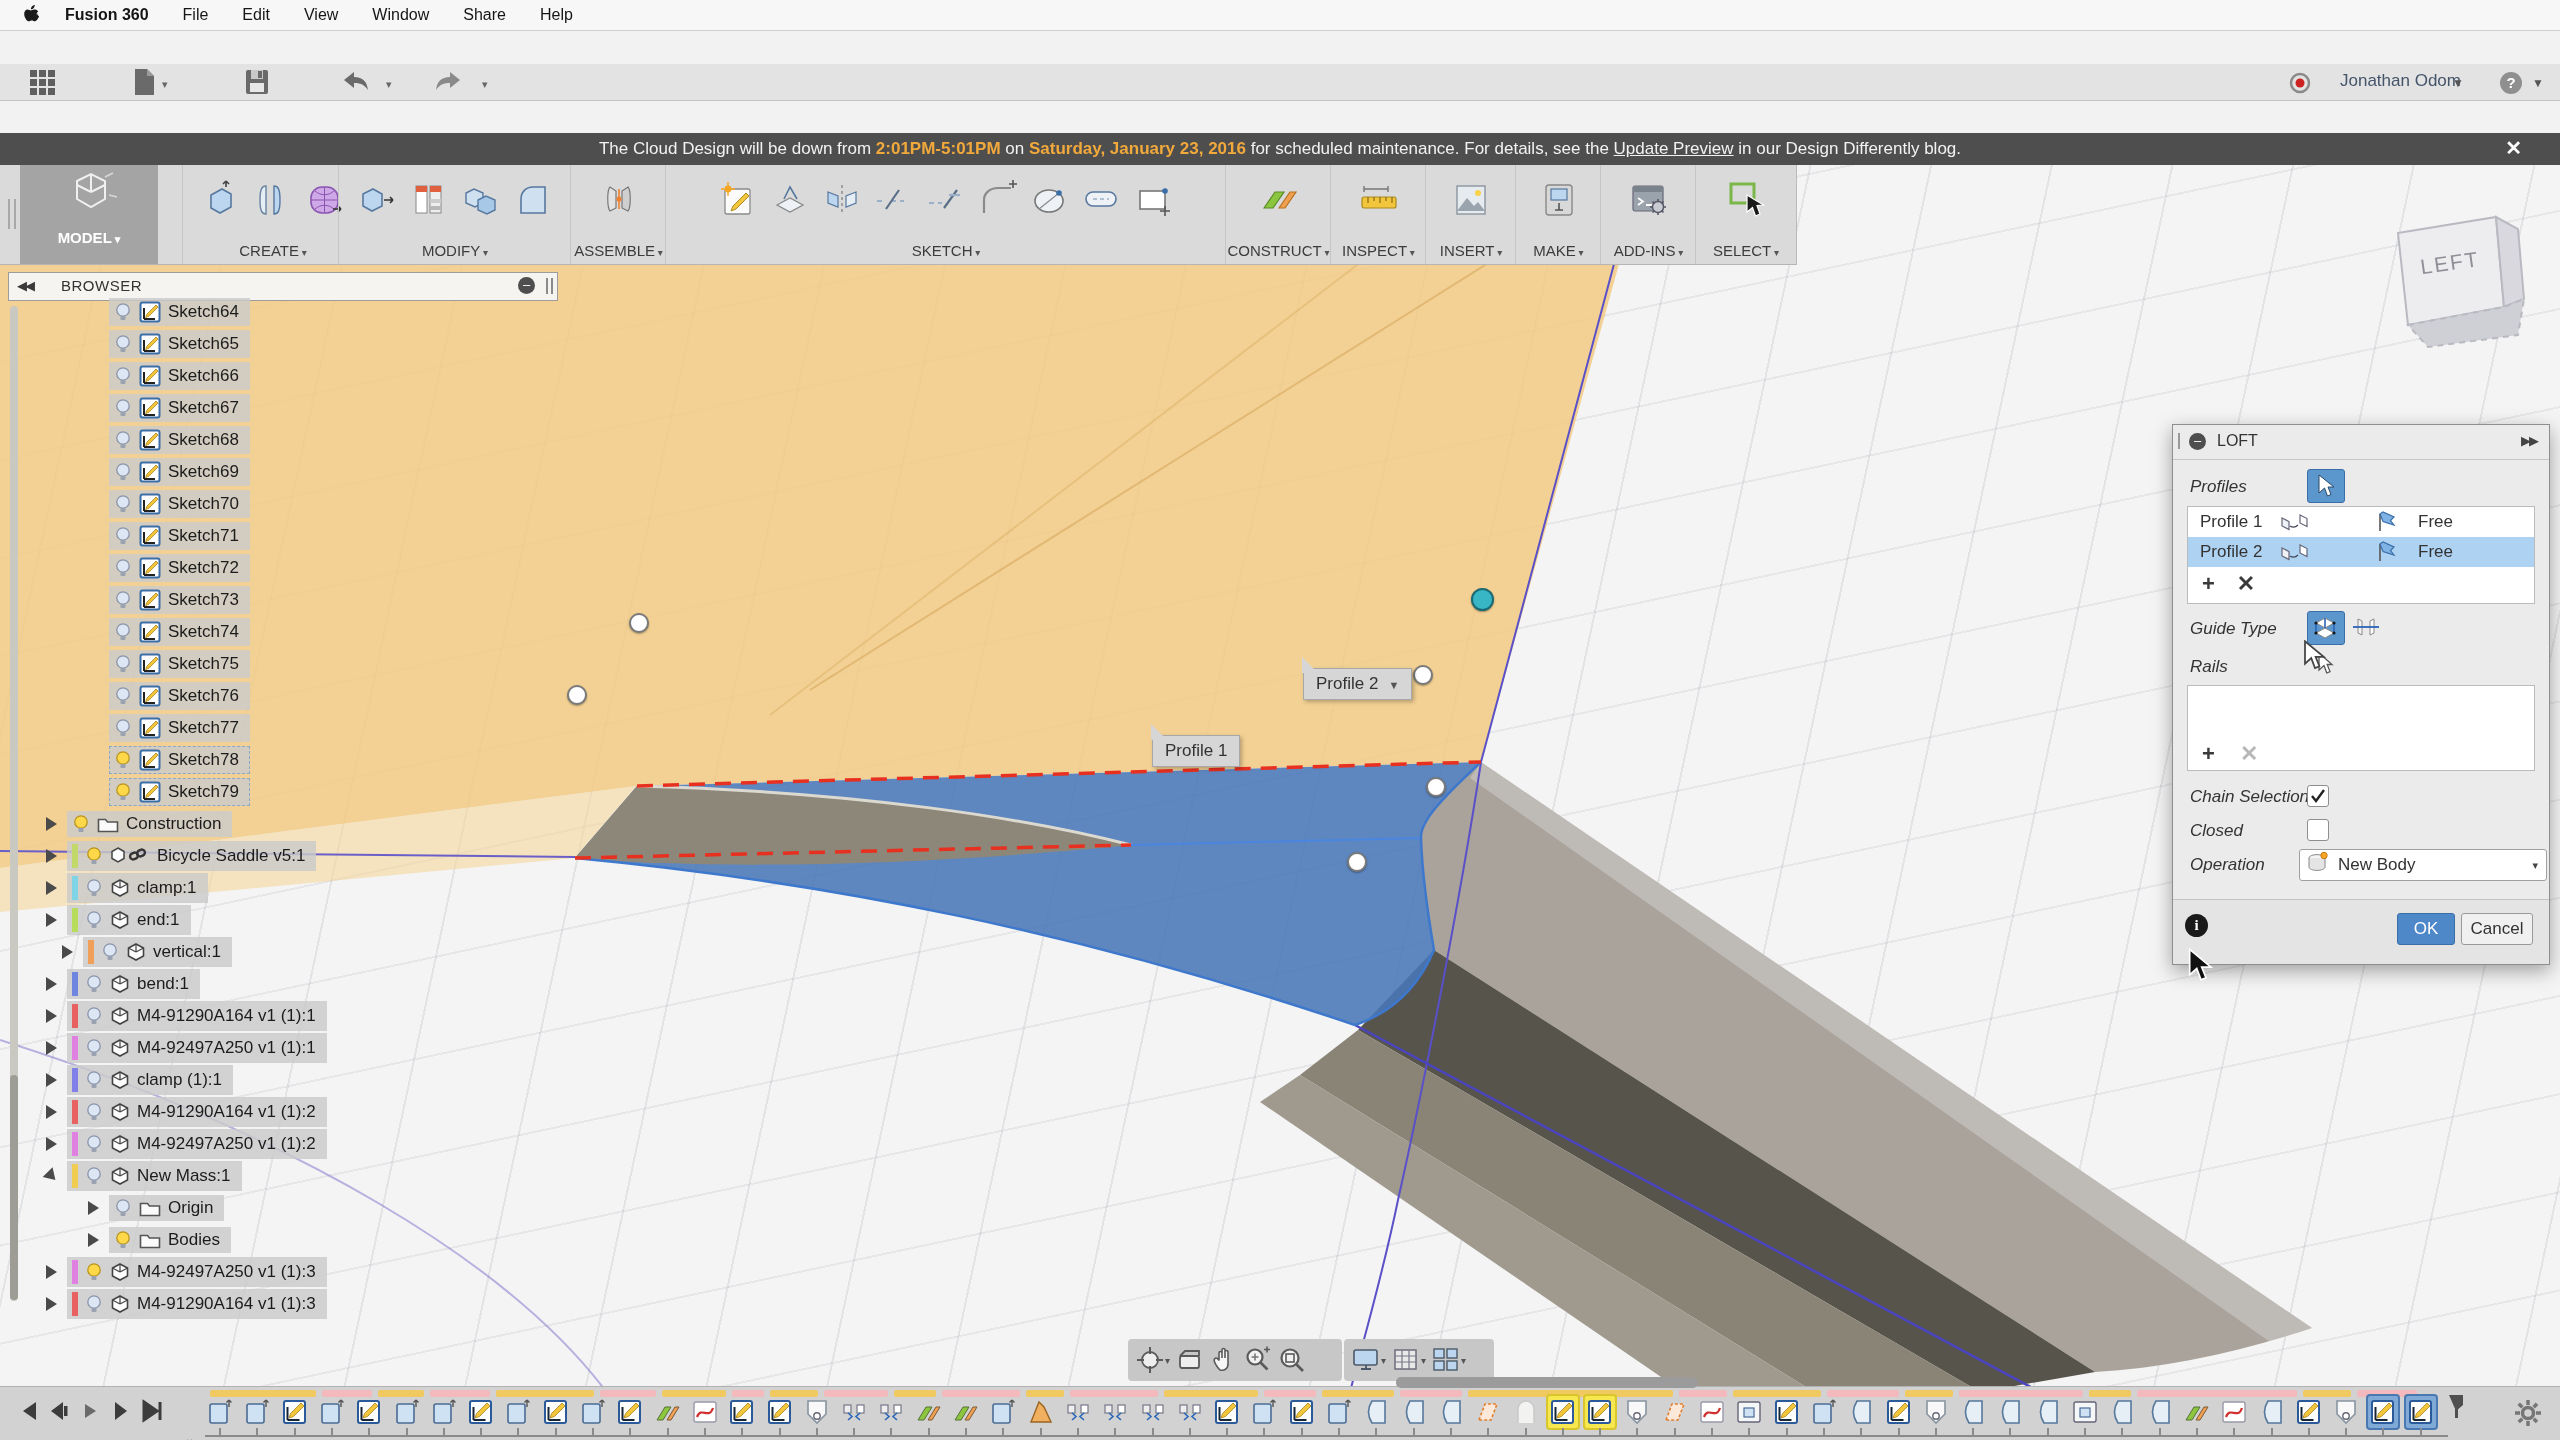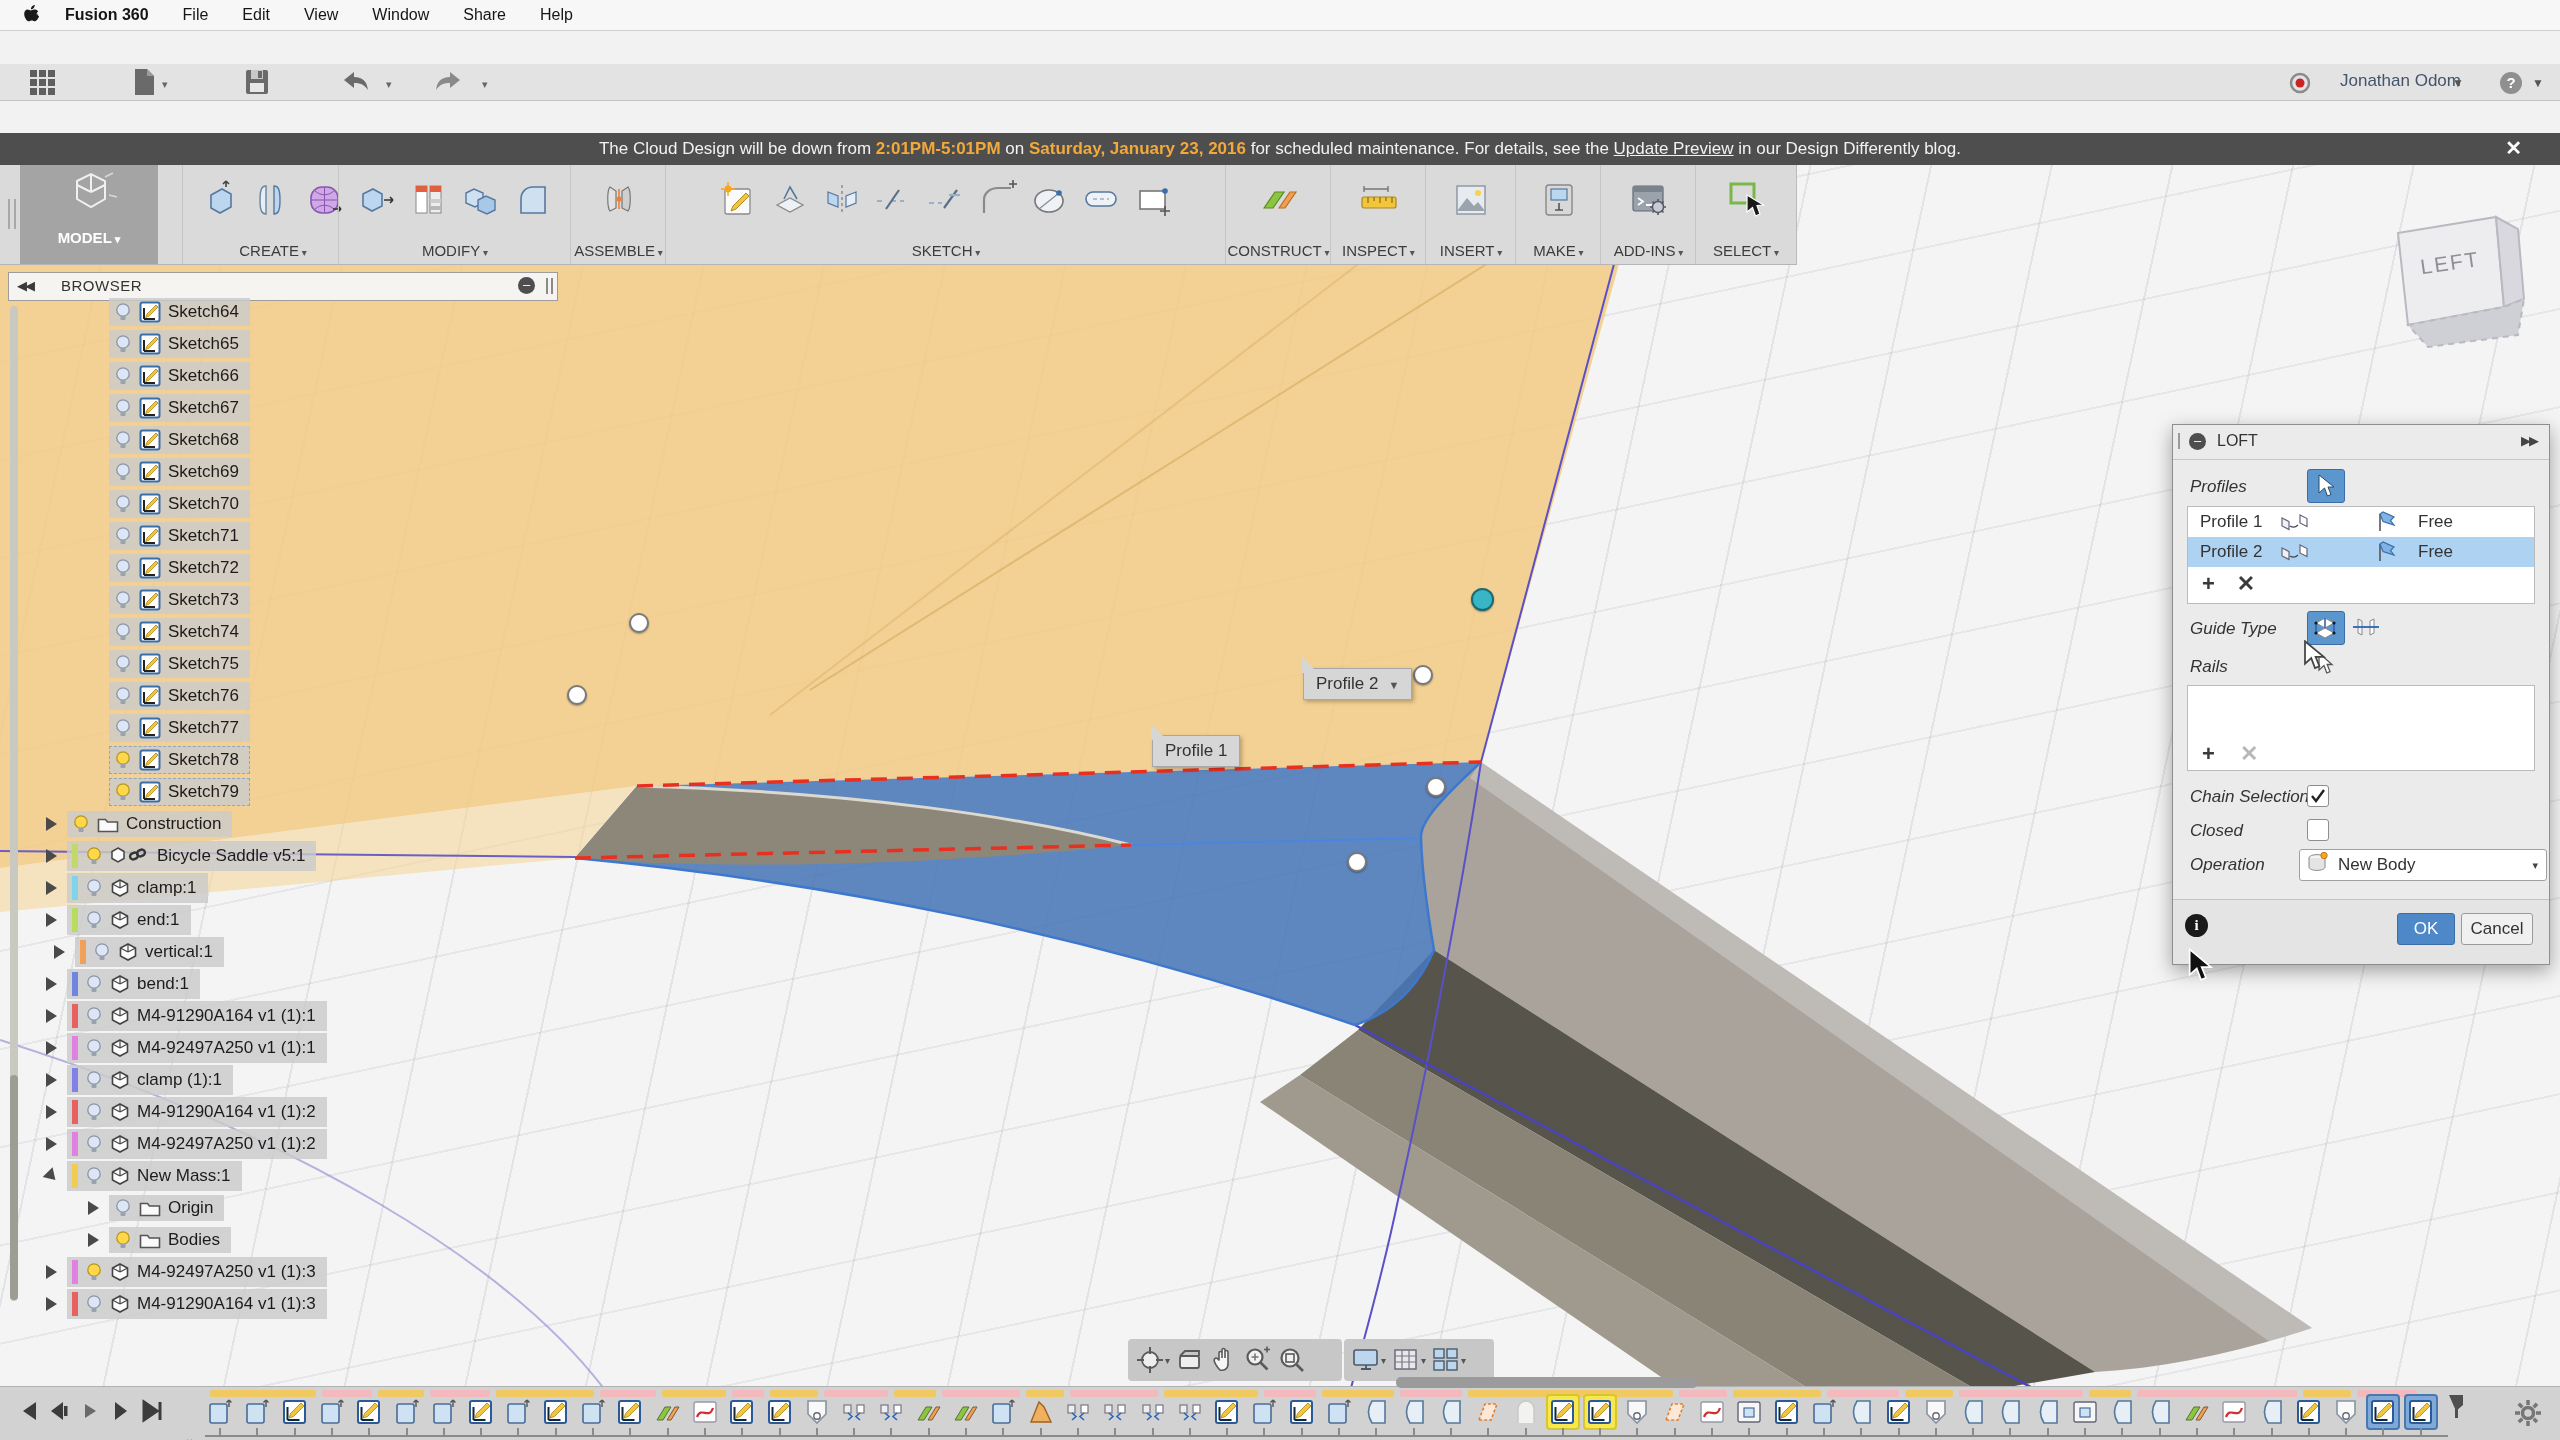--- a/index.html
+++ b/index.html
@@ -792,21 +792,21 @@
           </span>
           <span style="display:flex;">
             <svg width="20" height="20" viewBox="0 0 20 20">
               <path d="M10 2l7.5 4v8L10 18l-7.5-4V6z" fill="#fcfcfc" stroke="#444" stroke-width="1.6"></path>
               <path d="M10 2v8m0 0l7.5-4M10 10L2.5 6" stroke="#444" stroke-width="1.2" fill="none"></path>
             </svg>
           </span>
           <span class="brow-label">end:1</span>
         </div>
       </div>
-      <div class="brow" style="left:54px;top:937px;">
+      <div class="brow" style="left:62px;top:937px;">
         <span class="brow-arrow"></span>
         <div class="brow-content">
           <span class="brow-tag" style="background:#f0a058;"></span>
           <span style="display:flex;">
             <svg width="18" height="20" viewBox="0 0 18 20">
               <circle cx="9" cy="8" r="6.2" fill="#dde6f4" stroke="#8a94a8" stroke-width="1.3"></circle>
               <rect x="6.5" y="14" width="5" height="4" rx="1" fill="#9aa2b0"></rect>
             </svg>
           </span>
           <span style="display:flex;">

